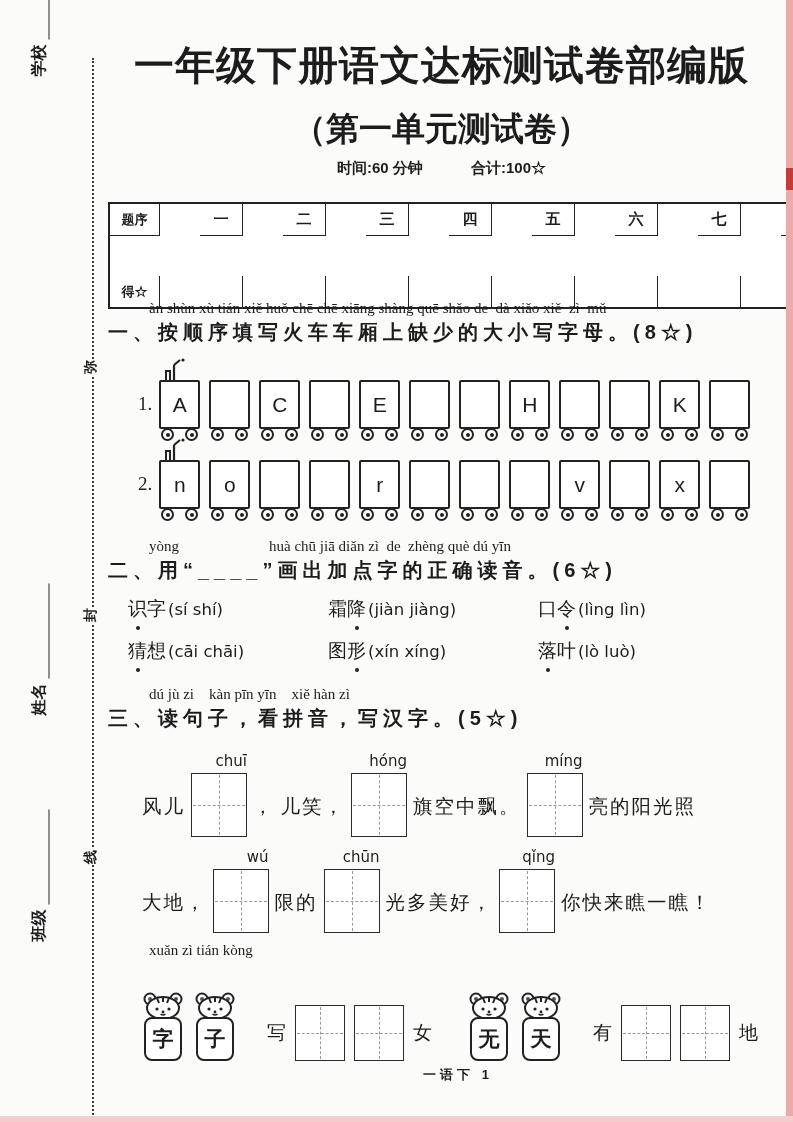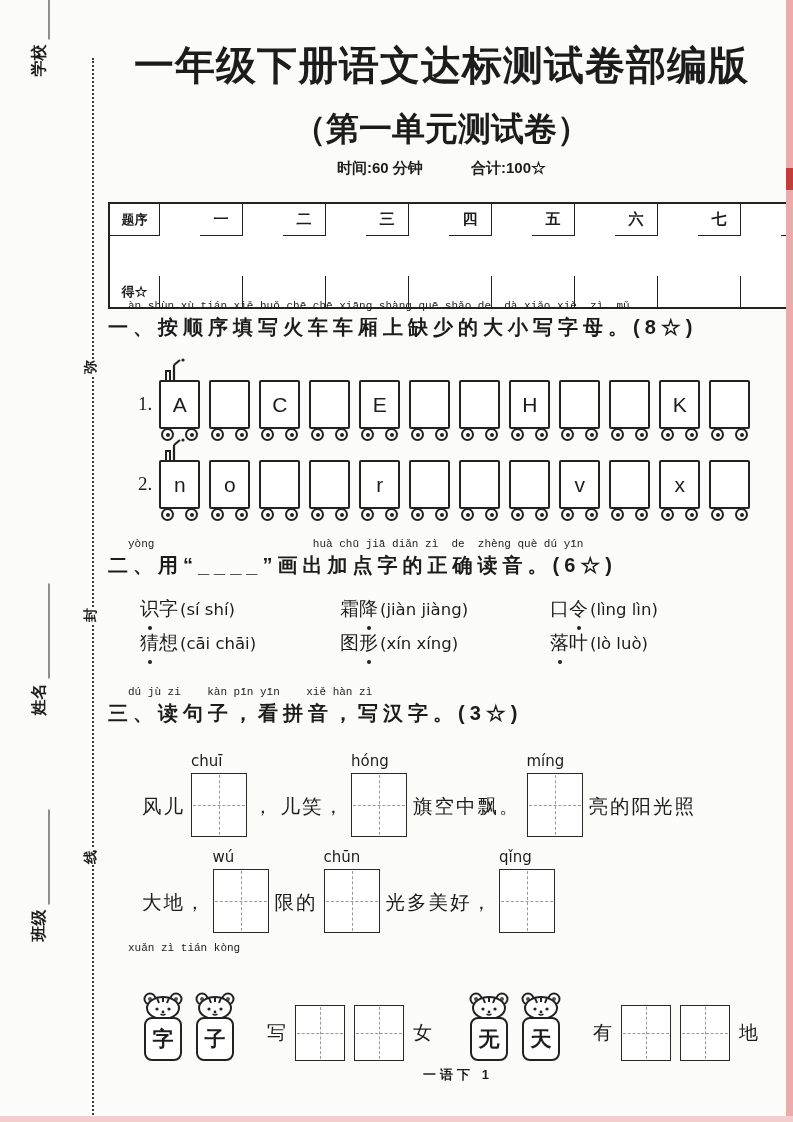--- a/index.html
+++ b/index.html
@@ -37,53 +37,53 @@
                display:grid;grid-template-columns:50px repeat(12,43px) 60px;gap:40px;}
   .score-cell{display:flex;align-items:center;justify-content:center;
               border-right:1.5px solid #222;font-size:15px;font-weight:bold;height:31px;}
   .score-cell.hdr{border-bottom:1.5px solid #222;}
   .score-cell.last{border-right:none;}
   .score-cell:nth-child(1),.score-cell:nth-child(15){font-size:13px;}
 
   
   .sec{position:absolute;left:108px;right:12px;}
   .sec1{top:300px;} .sec2{top:538px;} .sec3{top:686px;} .sec4{top:942px;}
-  .pinyin-line{font-family:Liberation Mono, monospace;font-size:11px;white-space:pre;
-               margin:0 0 2px 20px;}
+  .pinyin-line{font-family:Liberation Serif, serif;font-size:15px;white-space:pre;
+               margin:0 0 2px 41px;}
   .sec-heading{font-size:20px;font-weight:bold;letter-spacing:5px;margin:0;}
 
   
   .train-row{position:absolute;left:138px;display:flex;align-items:flex-start;}
   .train-row.t1{top:380px;} .train-row.t2{top:460px;}
   .train-number{font-family:"Liberation Serif",serif;font-size:19px;margin:13px 7px 0 0;}
   .train-cars{display:flex;gap:9px;}
   .car-unit{position:relative;display:flex;flex-direction:column;align-items:center;}
   .car-box{width:37px;height:45px;border:2px solid #222;background:#fff;border-radius:2px;
            display:flex;align-items:center;justify-content:center;font-size:21px;}
   .wheels{display:flex;gap:11px;margin-top:-1px;}
   .wheel{width:9px;height:9px;border:2px solid #222;border-radius:50%;background:#fff;position:relative;}
   .wheel::after{content:"";position:absolute;inset:2.5px;background:#222;border-radius:50%;}
   .chimney{position:absolute;top:-22px;left:2px;width:24px;height:22px;}
 
   
-  .word-grid{position:absolute;left:140px;top:596px;width:620px;display:grid;
-             grid-template-columns:200px 210px 200px;row-gap:8px;}
+  .word-grid{position:absolute;left:128px;top:596px;width:620px;display:grid;
+             grid-template-columns:200px 210px 200px;row-gap:16px;}
   .word-item{font-size:19px;white-space:nowrap;}
   .word-chars{font-family:"Liberation Serif",serif;}
   .char{position:relative;display:inline-block;}
   .char.dotted::after{content:"";position:absolute;left:50%;transform:translateX(-50%);
                       bottom:-8px;width:4px;height:4px;border-radius:50%;background:#222;}
   .word-opts{font-family:"DejaVu Sans",sans-serif;font-size:16.5px;margin-left:2px;}
 
   
   .s3-line{position:absolute;left:142px;display:flex;align-items:flex-end;gap:6px;}
   .s3-line.l1{top:752px;} .s3-line.l2{top:848px;}
   .s3-text{font-family:"Liberation Serif",serif;font-size:19.5px;letter-spacing:2px;
            margin-bottom:17px;white-space:nowrap;}
-  .box-col{display:flex;flex-direction:column;align-items:flex-start;}
+  .box-col{display:flex;flex-direction:column;align-items:flex-end;}
   .box-pinyin{font-family:"DejaVu Sans",sans-serif;font-size:15px;height:21px;}
   .tzg{width:54px;height:62px;border:1.6px solid #2a2a2a;background:#fff;position:relative;}
   .tzg::before{content:"";position:absolute;left:1px;right:1px;top:50%;border-top:1.5px dashed #999;}
   .tzg::after{content:"";position:absolute;top:1px;bottom:1px;left:50%;border-left:1.5px dashed #999;}
   .tzg.sm{width:48px;height:54px;}
 
   
   .s4-row{position:absolute;left:140px;top:992px;display:flex;align-items:flex-end;}
   .s4-group{display:flex;align-items:flex-end;gap:9px;margin-right:34px;}
   .tigers{display:flex;gap:6px;margin-right:20px;}
@@ -365,21 +365,21 @@
       <div class="word-item"><span class="word-chars"><span class="char dotted">识</span><span class="char">字</span></span><span class="word-opts">(sí  shí)</span></div>
       <div class="word-item"><span class="word-chars"><span class="char">霜</span><span class="char dotted">降</span></span><span class="word-opts">(jiàn  jiàng)</span></div>
       <div class="word-item"><span class="word-chars"><span class="char">口</span><span class="char dotted">令</span></span><span class="word-opts">(lìng  lìn)</span></div>
       <div class="word-item"><span class="word-chars"><span class="char dotted">猜</span><span class="char">想</span></span><span class="word-opts">(cāi  chāi)</span></div>
       <div class="word-item"><span class="word-chars"><span class="char">图</span><span class="char dotted">形</span></span><span class="word-opts">(xín  xíng)</span></div>
       <div class="word-item"><span class="word-chars"><span class="char dotted">落</span><span class="char">叶</span></span><span class="word-opts">(lò  luò)</span></div>
     </div>
 
   <div class="sec sec3">
     <div class="pinyin-line">dú jù zi    kàn pīn yīn    xiě hàn zì</div>
-    <div class="sec-heading">三、读句子，看拼音，写汉字。(3☆)</div>
+    <div class="sec-heading">三、读句子，看拼音，写汉字。(5☆)</div>
   </div>
   <div class="s3-line l1">
       <span class="s3-text">风儿</span>
       <div class="box-col">
         <div class="box-pinyin">chuī</div>
         <div class="tzg"></div>
       </div>
       <span class="s3-text">，</span>
       <span class="s3-text">儿笑，</span>
       <div class="box-col">
@@ -402,20 +402,21 @@
       <span class="s3-text">限的</span>
       <div class="box-col">
         <div class="box-pinyin">chūn</div>
         <div class="tzg"></div>
       </div>
       <span class="s3-text">光多美好，</span>
       <div class="box-col">
         <div class="box-pinyin">qǐng</div>
         <div class="tzg"></div>
       </div>
+      <span class="s3-text">你快来瞧一瞧！</span>
     </div>
 
   <div class="sec sec4">
     <div class="pinyin-line">xuǎn zì tián kòng</div>
   </div>
   <div class="s4-row">
       <div class="s4-group">
         <div class="tigers">
           <div class="tiger">
             <svg width="44" height="28" viewBox="0 0 44 28" xmlns="http://www.w3.org/2000/svg">

